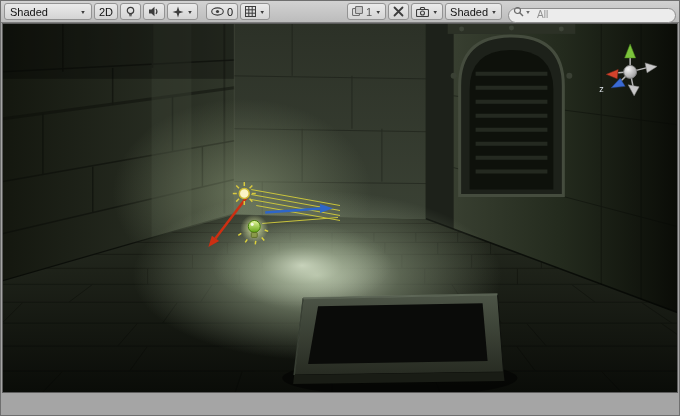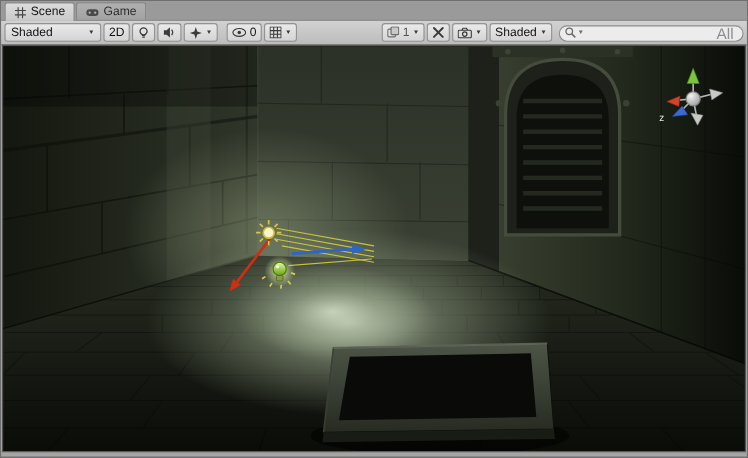--- a/index.html
+++ b/index.html
@@ -41,59 +41,37 @@
     border: 1px solid #939393; border-radius: 3px; cursor: default; white-space: nowrap;
   }
   .btn svg { display: block; }
   .drop-arrow { font-size: 6px; color: #3a3a3a; transform: scaleY(.9); line-height: 1; }
   .shaded-btn { width: 88px; justify-content: space-between; padding: 0 5px; }
   .ml-auto { margin-left: auto; }
   
   .searchbox { position: relative; width: 168px; height: 15px; margin-left: 4px; }
   .searchbox input {
     width: 100%; height: 15px; border: 1px solid #8d8d8d; border-radius: 8px;
-    background: #ececec; font-size: 14px; padding: 0 8px 1px 28px; color: #333;
-    font-family: "Liberation Sans", sans-serif; outline: none; text-align: right;
+    background: #ececec; font-size: 10px; padding: 0 8px 1px 28px; color: #333;
+    font-family: "Liberation Sans", sans-serif; outline: none;
   }
   .searchbox input::placeholder { color: #8f8f8f; opacity: 1; }
   .search-icons { position: absolute; left: 5px; top: 2px; display: flex; align-items: center; gap: 1px; }
   
   .viewport {
     height: 370px; margin: 0 1px; position: relative;
     border: 1px solid #5c5c5c; background: #111510;
   }
   .viewport svg { display: block; width: 100%; height: 100%; }
 </style>
 </head>
 <body>
 
 <div class="window">
 
-  <div class="tabbar">
-    <div class="tab active">
-      <span>
-        <svg width="11" height="11" viewBox="0 0 11 11">
-            <g stroke="#444" stroke-width="1" fill="none">
-          <path d="M0.5,3.5 h10 M0.5,7.5 h10 M3.5,0.5 v10 M7.5,0.5 v10"></path>
-            </g>
-          </svg>
-      </span>
-      <span>Scene</span>
-    </div>
-    <div class="tab inactive">
-      <span>
-        <svg width="12" height="10" viewBox="0 0 12 10">
-            <rect x="0.5" y="2.5" width="11" height="6" rx="3" fill="#4a4a4a"></rect>
-          <circle cx="3.5" cy="5.5" r="1" fill="#b5b5b5"></circle>
-            <circle cx="8.5" cy="5.5" r="1" fill="#b5b5b5"></circle>
-          </svg>
-      </span>
-      <span>Game</span>
-    </div>
-  </div>
 
   <div class="toolbar">
     <div class="btn shaded-btn">
       <span>Shaded</span>
       <span class="drop-arrow">▼</span>
     </div>
     <div class="btn">
       <span>2D</span>
     </div>
     <div class="btn">

